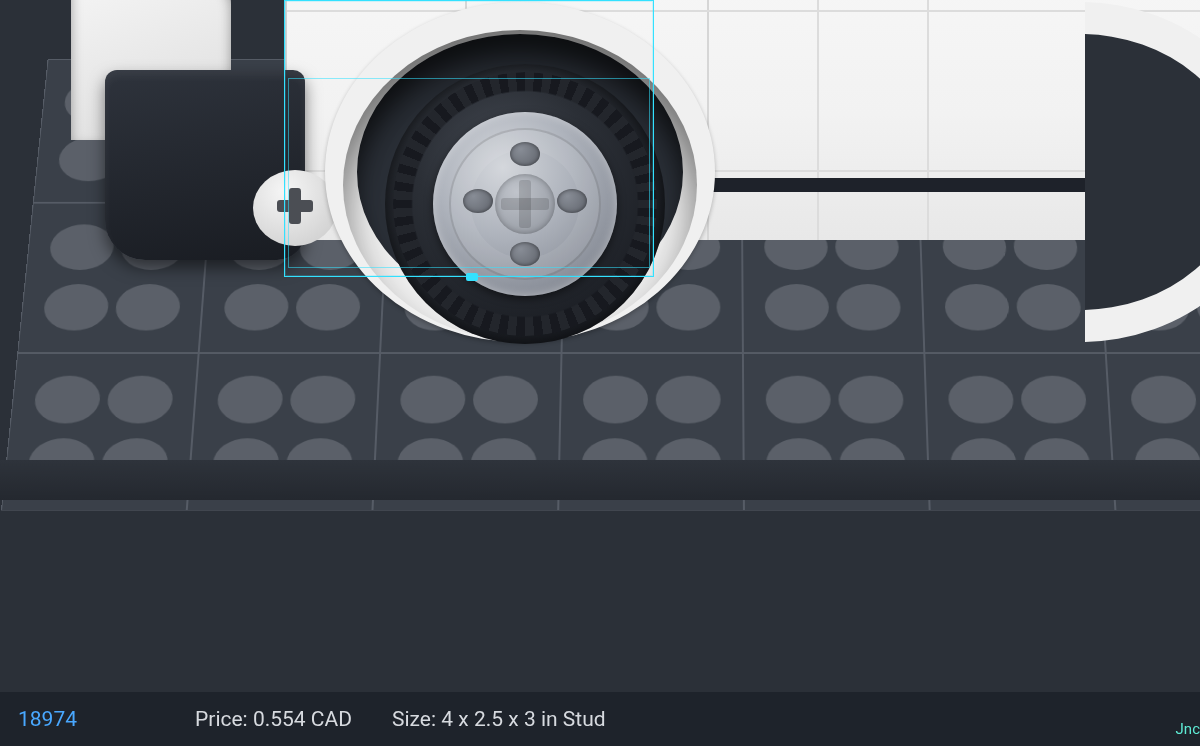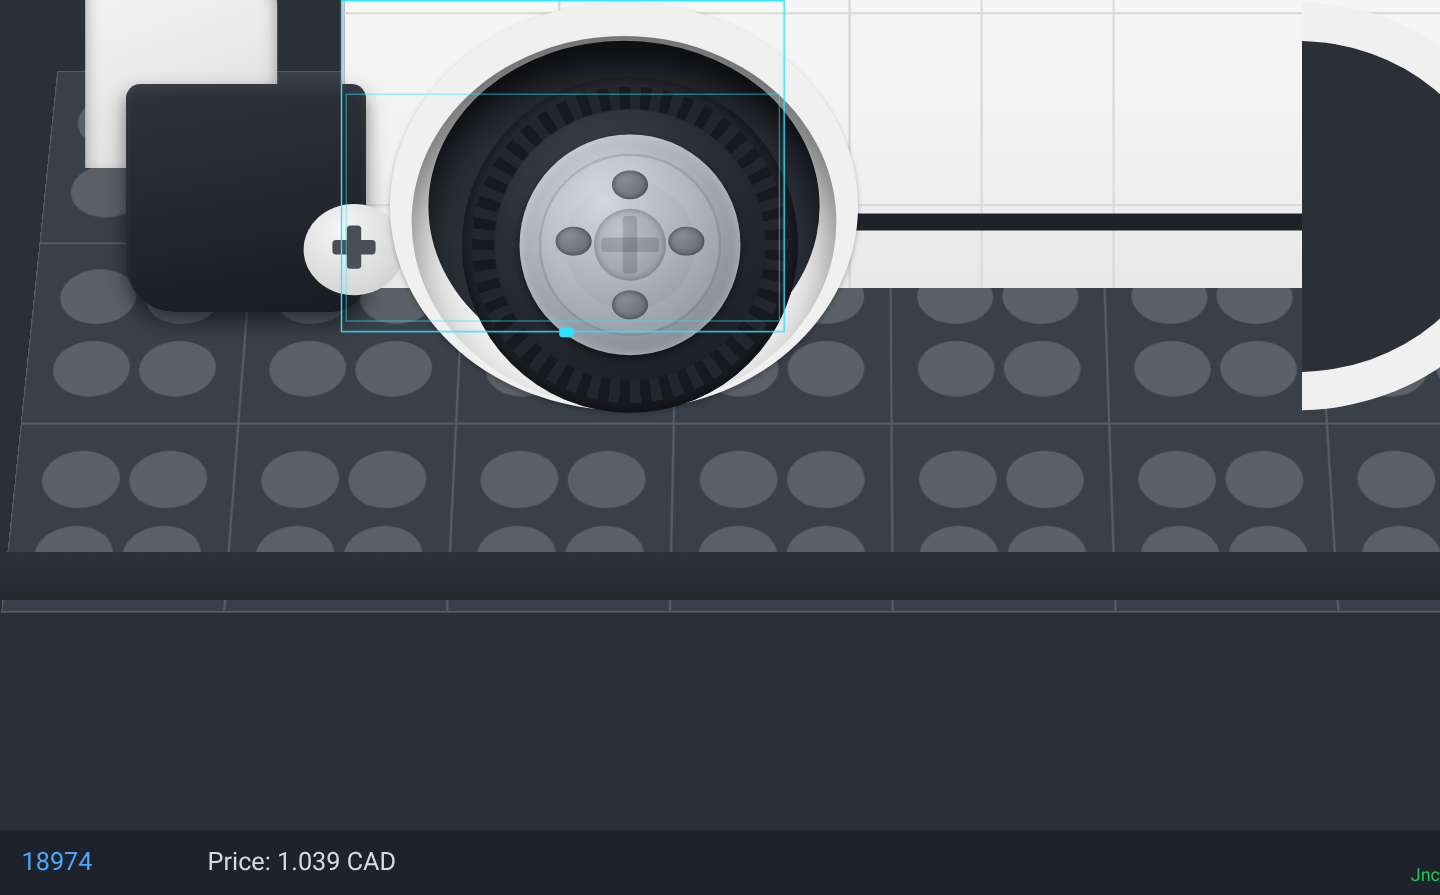--- a/index.html
+++ b/index.html
@@ -52,22 +52,22 @@
     .axle-cross::before, .axle-cross::after { content:""; position:absolute; background:#4b4e54; border-radius:3px; }
     .axle-cross::before { left:12px; top:0; width:12px; height:36px; }
     .axle-cross::after  { top:12px; left:0; height:12px; width:36px; }
 
     .selection-box { position: absolute; border: 1px solid #33e1ff; pointer-events: none; }
     .sel-outer { top: 0; left: 284px; width: 370px; height: 277px; box-shadow: inset 0 0 0 1px rgba(51,225,255,.2); }
     .sel-mid   { top: 78px; left: 288px; width: 362px; height: 190px; border-color: rgba(51,225,255,.55); }
     .sel-handle { position:absolute; top: 273px; left: 466px; width: 12px; height: 8px; background: #33e1ff; border-radius: 2px; }
 
     .statusbar { position: absolute; left: 0; bottom: 0; width: 1200px; height: 54px; background: #1e232b; display: flex; align-items: center; padding: 0 18px; gap: 40px; font-size: 21px; color: #d7dadf; white-space: nowrap; }
-    .part-id { color: #49a8ff; margin-right: 56px; cursor: pointer; text-align: center; }
-    .truncated-link { position:absolute; right: 0; bottom: 8px; color:#22c55e; font-size:15px; }
+    .part-id { color: #49a8ff; margin-right: 78px; cursor: pointer; text-align: center; }
+    .truncated-link { position:absolute; right: 0; bottom: 8px; color:#5eead4; font-size:15px; }
   </style>
 </head>
 <body>
 
 <div class="viewport">
   <div class="baseplate">
 
     <div class="baseplate-row">
       <div class="tile">
           <div class="stud tl"></div>
@@ -240,15 +240,16 @@
     </div>
   </div>
 
   <div class="selection-box sel-outer"></div>
   <div class="selection-box sel-mid"></div>
   <div class="sel-handle"></div>
 </div>
 
 <div class="statusbar">
   <span class="part-id">18974</span>
-  <span>Price: 1.039 CAD</span>
+  <span>Price: 0.554 CAD</span>
+  <span>Size: 4 x 2.5 x 3 in Stud</span>
   <span class="truncated-link">Jnc</span>
 </div>
 
 </body></html>

